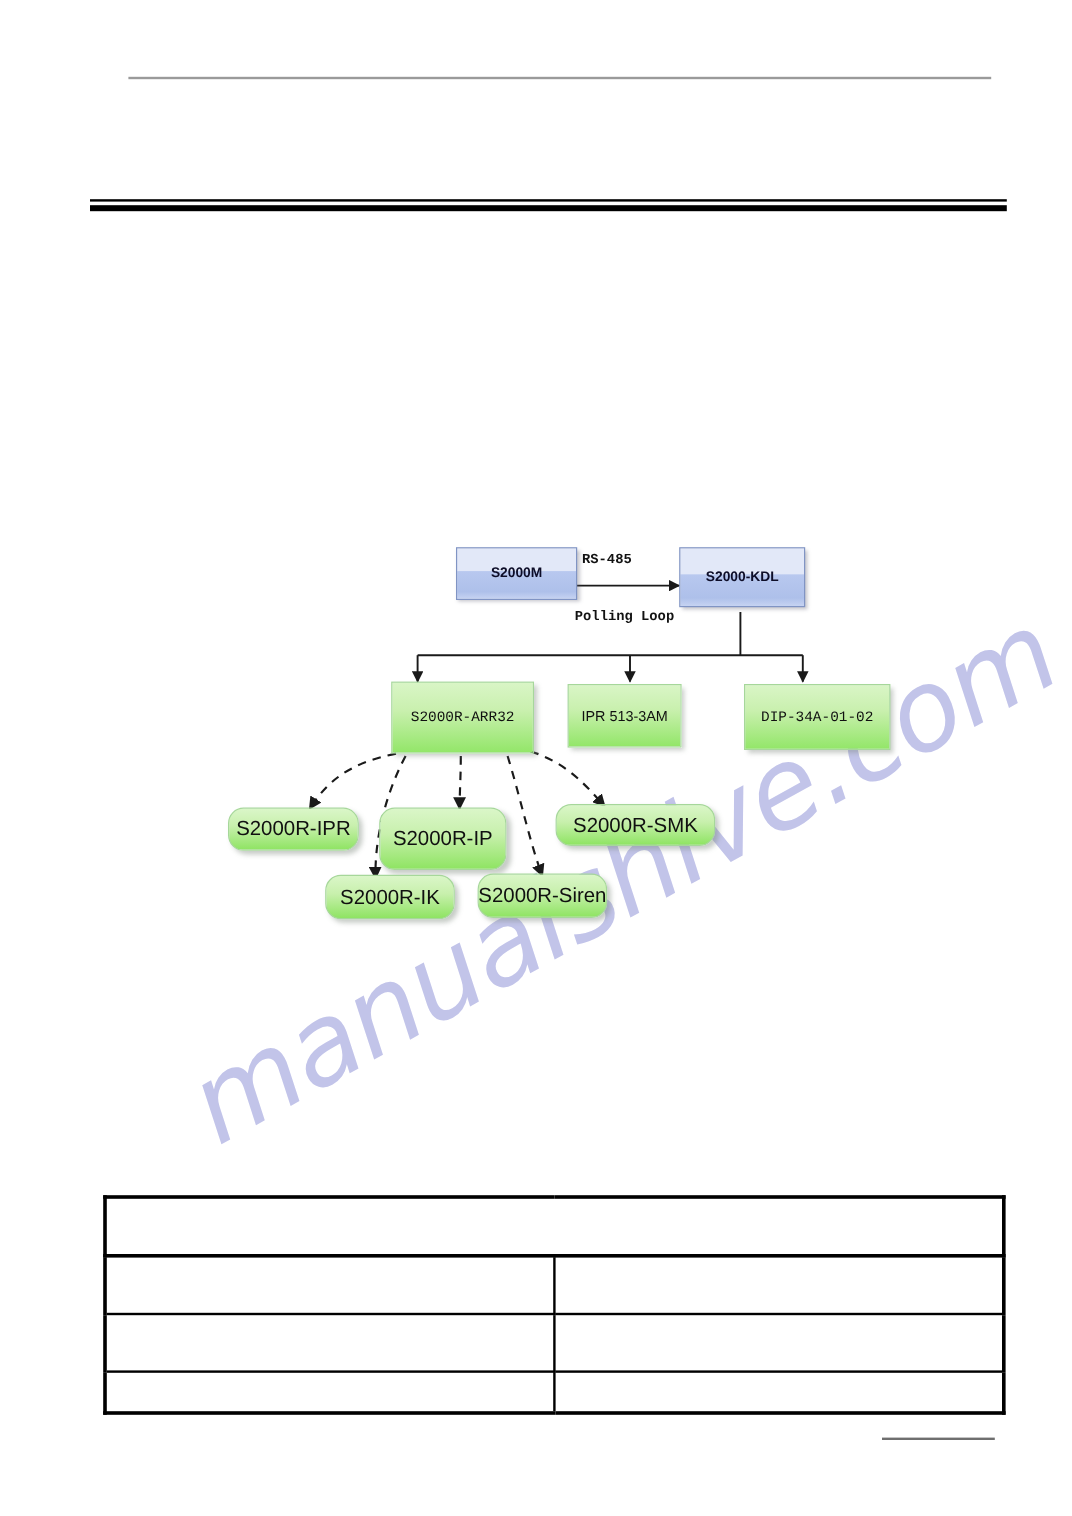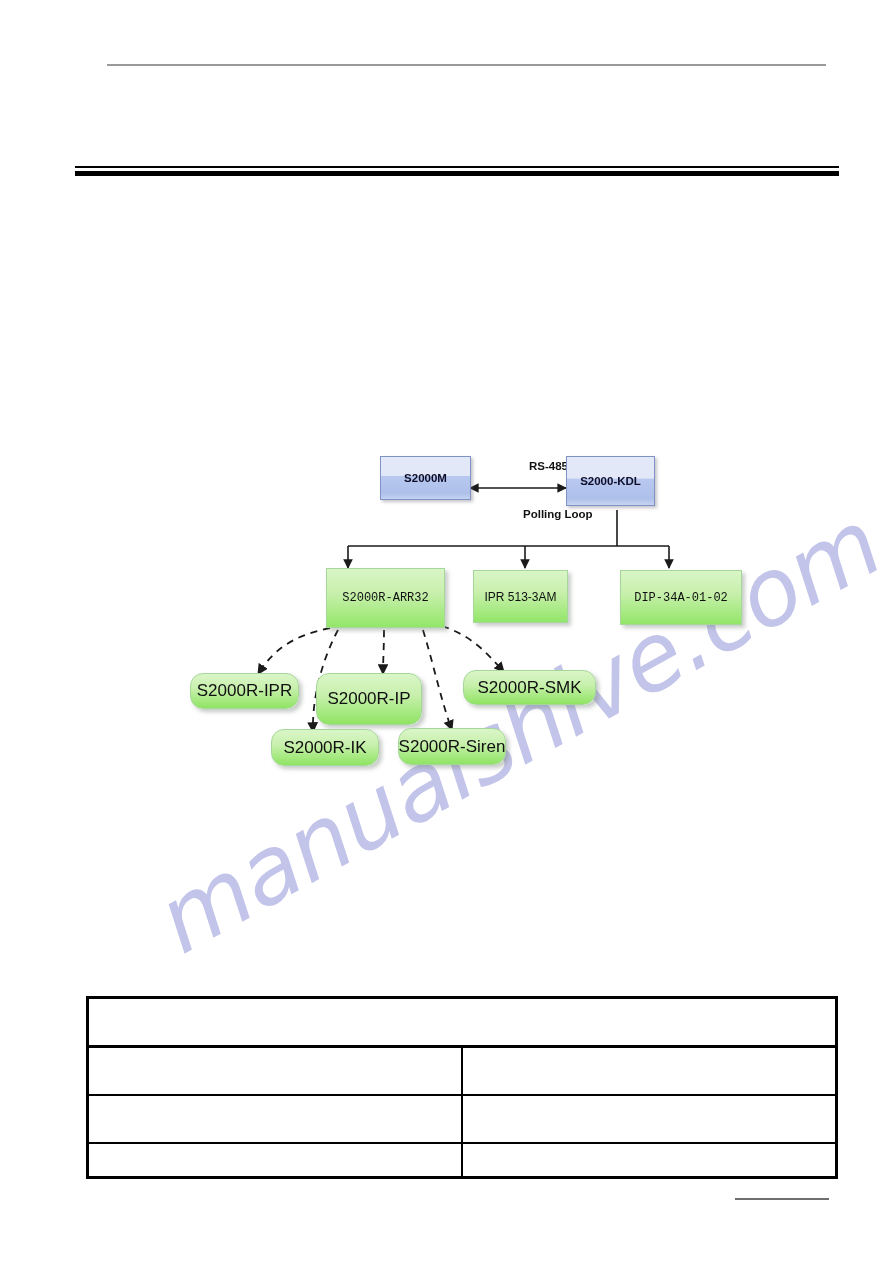--- a/index.html
+++ b/index.html
@@ -118,26 +118,25 @@
     font-size: 17px;
     font-weight: normal;
     border-radius: 13px;
     border: 1px solid #a6d79a;
     background: linear-gradient(to bottom,
         #daf6c8 0%, #c8f0ad 42%, #8fe463 100%);
     box-shadow: 3px 3px 4px rgba(120,130,120,0.42);
   }
   .edge-label {
     position: absolute;
-    font-family: Liberation Sans, sans-serif;
+    font-family: Liberation Mono, monospace;
     font-size: 11.5px;
     font-weight: bold;
     color: #121212;
     white-space: nowrap;
-    margin-left: 44px;
   }
 
   
   #doc-table {
     position: absolute;
     left: 86px;
     top: 996px;
     width: 752px;
     border-collapse: collapse;
     table-layout: fixed;
@@ -210,25 +209,25 @@
       <path d="M 204 190 C 204 208 203 220 203 234" fill="none" stroke="#1a1a1a" stroke-width="1.8" stroke-dasharray="7 6" marker-end="url(#arrEnd)"></path>
 
       <path d="M 243 190 C 254 226 262 264 272 290" fill="none" stroke="#1a1a1a" stroke-width="1.8" stroke-dasharray="7 6" marker-end="url(#arrEnd)"></path>
 
       <path d="M 262 186 C 292 196 306 212 324 232" fill="none" stroke="#1a1a1a" stroke-width="1.8" stroke-dasharray="7 6" marker-end="url(#arrEnd)"></path>
     </svg>
 
     <div class="edge-label" style="left:305px; top:20px;">RS-485</div>
     <div class="edge-label" style="left:299px; top:68px;">Polling Loop</div>
 
-    <div class="node node-blue" style="left:200px; top:16px; width:91px; height:44px;">
+    <div class="node node-blue" style="left:200px; top:16px; width:101px; height:44px;">
       <span>S2000M</span>
     </div>
 
-    <div class="node node-blue" style="left:386px; top:16px; width:89px; height:50px;">
+    <div class="node node-blue" style="left:386px; top:16px; width:105px; height:50px;">
       <span>S2000-KDL</span>
     </div>
 
     <div class="node node-rect-green" style="left:146px; top:128px; width:119px; height:60px;font-family:Liberation Mono, monospace;">
       <span>S2000R-ARR32</span>
     </div>
 
     <div class="node node-rect-green" style="left:293px; top:130px; width:95px; height:53px;">
       <span>IPR 513-3AM</span>
     </div>

